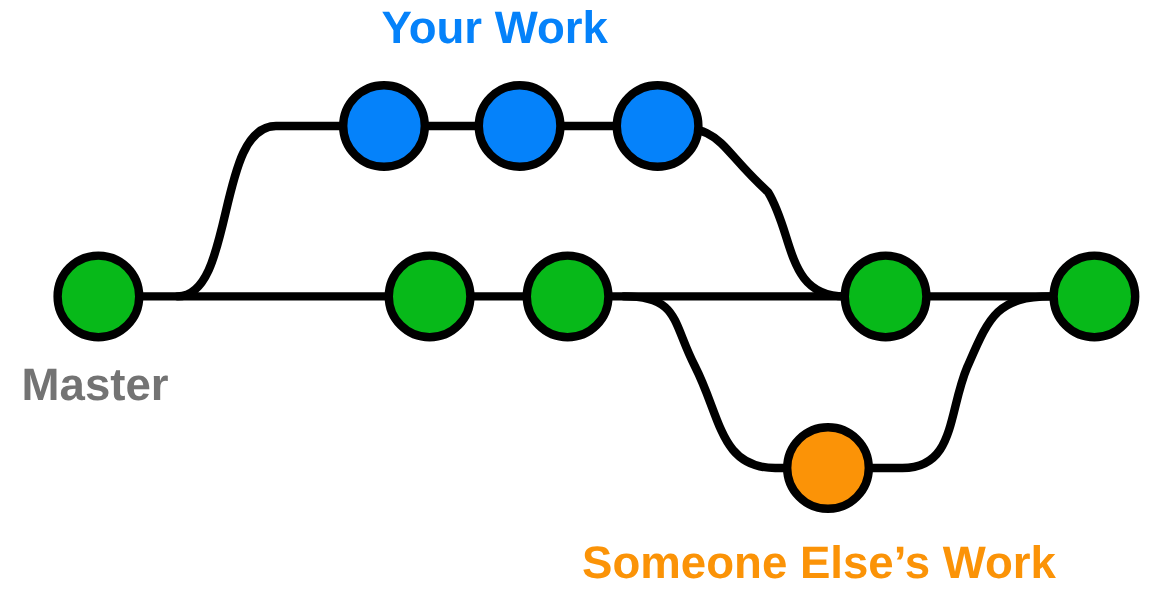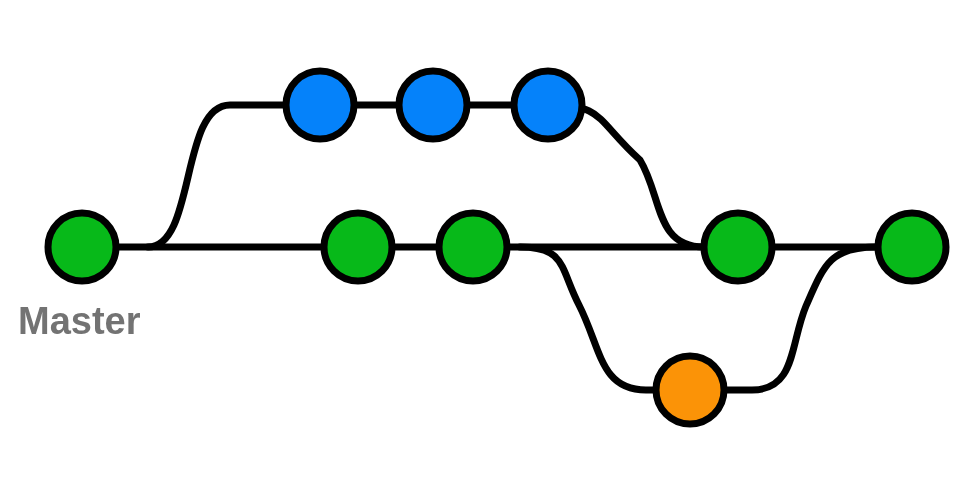--- a/index.html
+++ b/index.html
@@ -55,17 +55,19 @@
         <circle cx="473" cy="247" r="34" fill="#07B919" stroke="#000000" stroke-width="7"></circle>
         <circle cx="738" cy="247" r="34" fill="#07B919" stroke="#000000" stroke-width="7"></circle>
         <circle cx="912" cy="247" r="34" fill="#07B919" stroke="#000000" stroke-width="7"></circle>
         <circle cx="320" cy="105" r="34" fill="#0582FA" stroke="#000000" stroke-width="7"></circle>
         <circle cx="433" cy="105" r="34" fill="#0582FA" stroke="#000000" stroke-width="7"></circle>
         <circle cx="548" cy="105" r="34" fill="#0582FA" stroke="#000000" stroke-width="7"></circle>
         <circle cx="690" cy="390" r="34" fill="#FB9307" stroke="#000000" stroke-width="7"></circle>
       </g>
   </svg>
 
+  <div class="branch-label" id="label-your-work" style="position: absolute; left: 318px; top: 3px; color: rgb(5, 130, 250); font-size: 38px;">Your Work</div>
 
   <div class="branch-label" id="label-master" style="position: absolute; left: 18px; top: 300px; color: #737373; font-size: 38px;">Master</div>
 
+  <div class="branch-label" id="label-someone-elses-work" style="position: absolute; left: 485px; top: 449px; color: rgb(251, 147, 7); font-size: 38px;">Someone Else’s Work</div>
 
 </div>
 
 </body></html>

